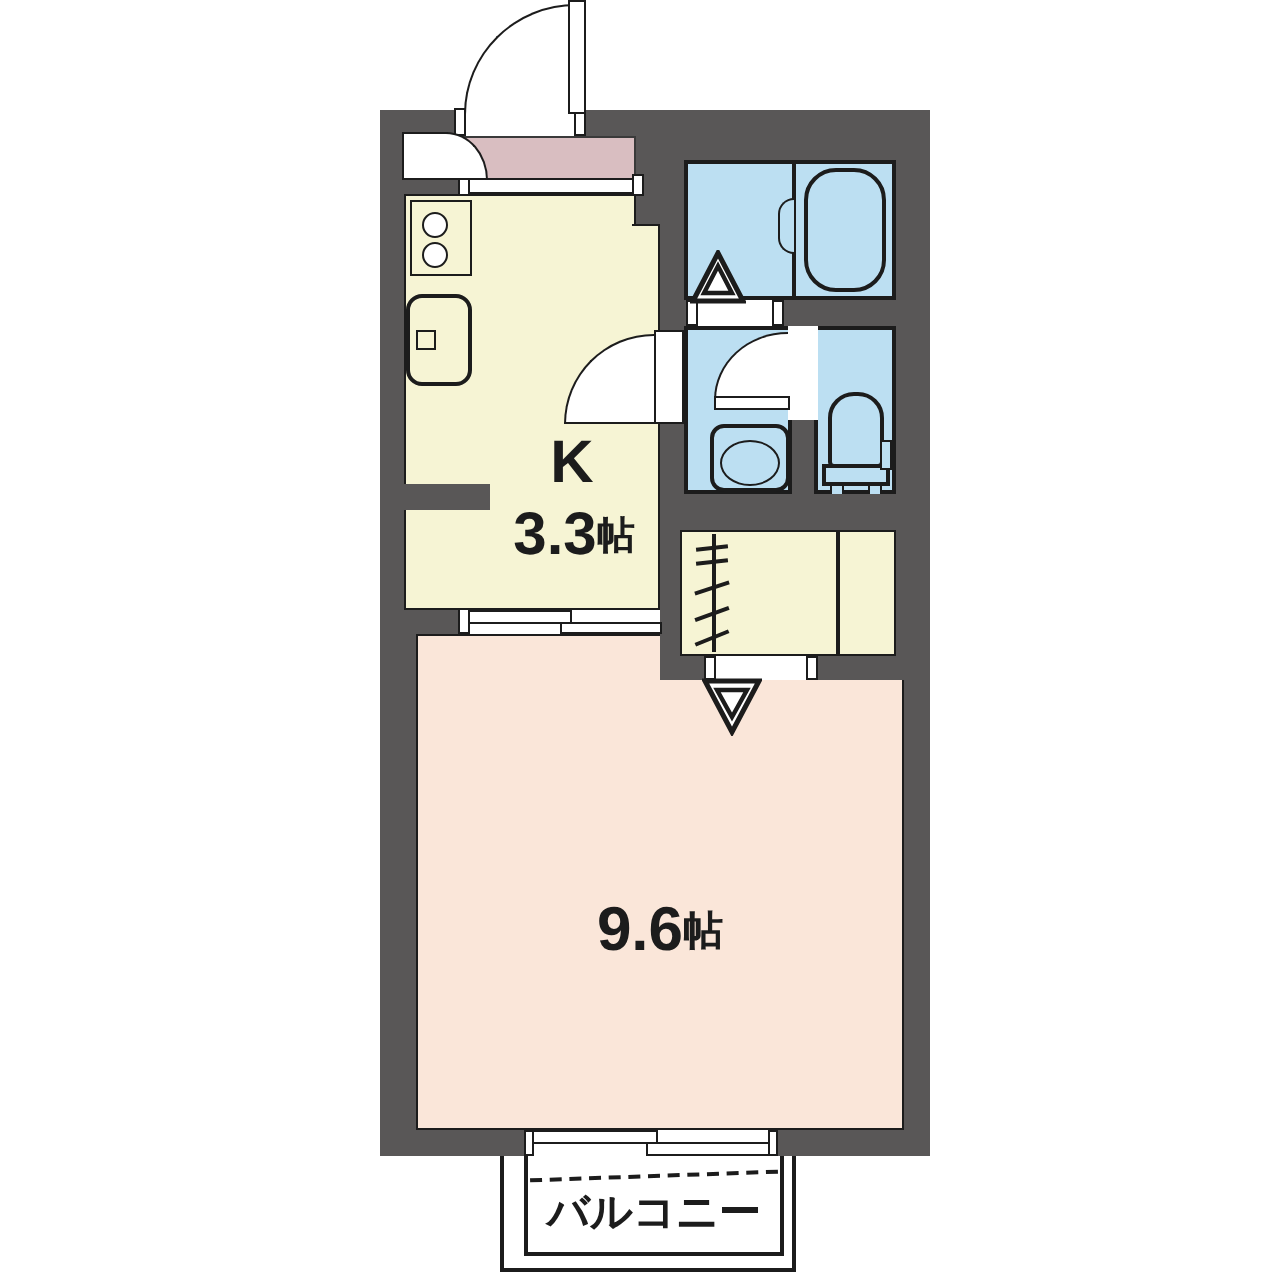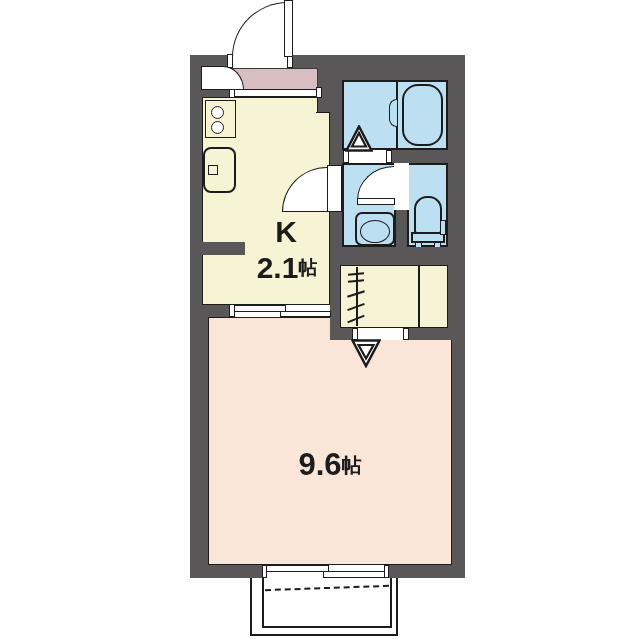--- a/index.html
+++ b/index.html
@@ -57,21 +57,21 @@
   <div class="abs thinfix" style="left:211px;top:106px;width:13px;height:13px;border-radius:50%;background:#fff;"></div>
   <div class="abs thinfix" style="left:211px;top:121px;width:13px;height:13px;border-radius:50%;background:#fff;"></div>
 
   <div class="abs fixture" style="left:203px;top:147px;width:33px;height:46px;border-radius:8px;background:#F6F4D4;"></div>
   <div class="abs thinfix" style="left:208px;top:165px;width:10px;height:10px;background:#F6F4D4;"></div>
 
   <div class="abs wall" style="left:202px;top:242px;width:43px;height:13px;"></div>
 
   <div class="abs label" style="left:226px;top:216px;width:120px;height:32px;font-size:30px;">K</div>
   <div class="abs label" style="left:207px;top:251px;width:160px;height:34px;font-size:30px;">
-    <span>2.1</span>
+    <span>3.3</span>
       <span class="unit" style="font-size:19px;">帖</span>
   </div>
 
   <div class="abs gap" style="left:327px;top:165px;width:15px;height:47px;border:1.5px solid #1c1c1c;background:#fff;"></div>
   <div class="abs arc-tl" style="left:282px;top:167px;width:45px;height:45px;border-bottom:1.5px solid #1c1c1c;"></div>
 
   <div class="abs room-blue" style="left:342px;top:80px;width:106px;height:70px;"></div>
   <div class="abs fixture" style="left:402px;top:84px;width:41px;height:62px;border-radius:16px;background:#BCDFF2;"></div>
   <div class="abs blk" style="left:396px;top:80px;width:1.5px;height:70px;"></div>
   <div class="abs" style="left:389px;top:99px;width:8px;height:28px;background:#BCDFF2;border:1.5px solid #1c1c1c;border-right:none;border-radius:14px 0 0 14px;"></div>
@@ -134,14 +134,15 @@
 
   <div class="abs gap" style="left:265px;top:565px;width:122px;height:13px;"></div>
   <div class="abs jamb" style="left:265px;top:564.5px;width:64px;height:7px;border-width:1.5px;"></div>
   <div class="abs jamb" style="left:323px;top:570.5px;width:64px;height:7px;border-width:1.5px;"></div>
   <div class="abs jamb" style="left:262px;top:565px;width:5px;height:13px;"></div>
   <div class="abs jamb" style="left:384px;top:565px;width:5px;height:13px;"></div>
 
   <div class="abs" style="left:250px;top:578px;width:148px;height:58px;background:#fff;border:2px solid #1c1c1c;border-top:none;"></div>
   <div class="abs" style="left:262px;top:578px;width:130px;height:50px;background:#fff;border:2px solid #1c1c1c;border-top:none;"></div>
   <div class="abs" style="left:265px;top:587px;width:124px;height:0;border-top:2px dashed #1c1c1c;transform:rotate(-2deg);"></div>
+  <div class="abs label" style="left:262px;top:593px;width:130px;height:26px;font-size:21px;">バルコニー</div>
 
 </div>
 
 </body></html>

